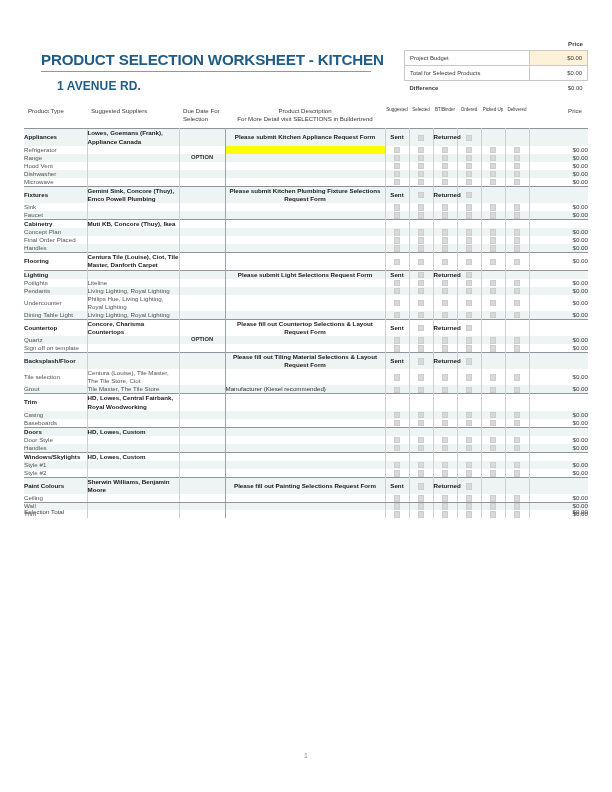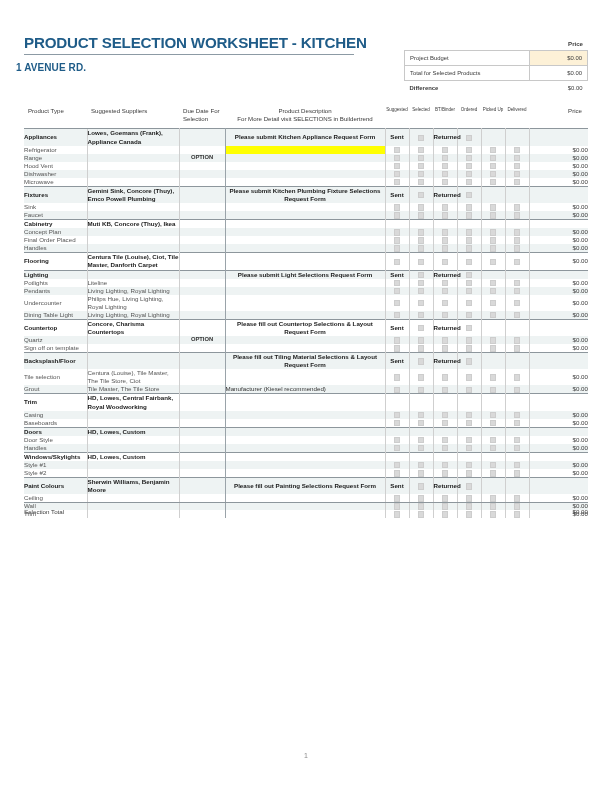--- a/index.html
+++ b/index.html
@@ -6,43 +6,43 @@
   html, body { margin: 0; padding: 0; }
   body {
     width: 612px;
     height: 792px;
     background: #ffffff;
     font-family: "Liberation Sans", sans-serif;
     color: #333333;
     overflow: hidden;
   }
 
-  .page { position: relative; width: 612px; height: 792px; padding: 0; }
+  .page { position: relative; width: 612px; height: 792px; padding: 17px; }
 
   
   .header-zone { position: relative; height: 72px; }
   .title {
     position: absolute;
     left: 24px; top: 34px;
     font-size: 15.2px;
     font-weight: bold;
     letter-spacing: -0.2px;
     color: #1f5c88;
     white-space: nowrap;
   }
   .title-rule {
     position: absolute;
     left: 24px; top: 54px;
     width: 330px; height: 1.2px;
     background: #8c9aa4;
   }
   .subtitle {
     position: absolute;
-    left: 16px; top: 62px;
-    font-size: 10px;
+    left: 40px; top: 62px;
+    font-size: 12px;
     font-weight: bold;
     color: #1f5c88;
     letter-spacing: 0.1px;
   }
 
   
   .budget {
     position: absolute;
     left: 404px; top: 40px;
     width: 184px;

